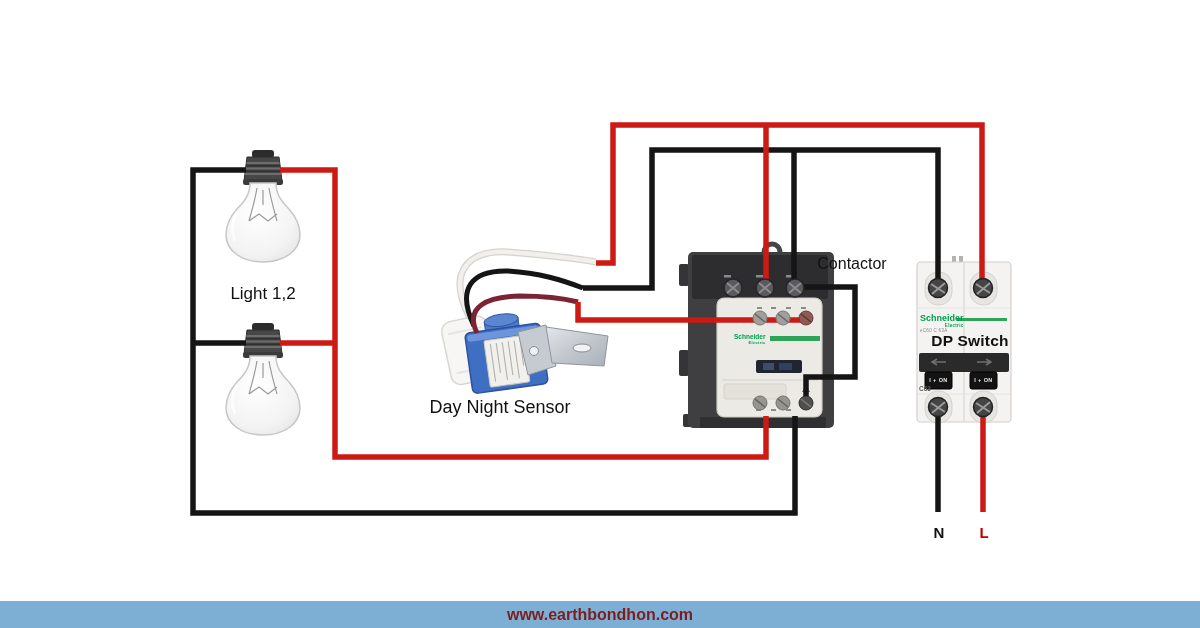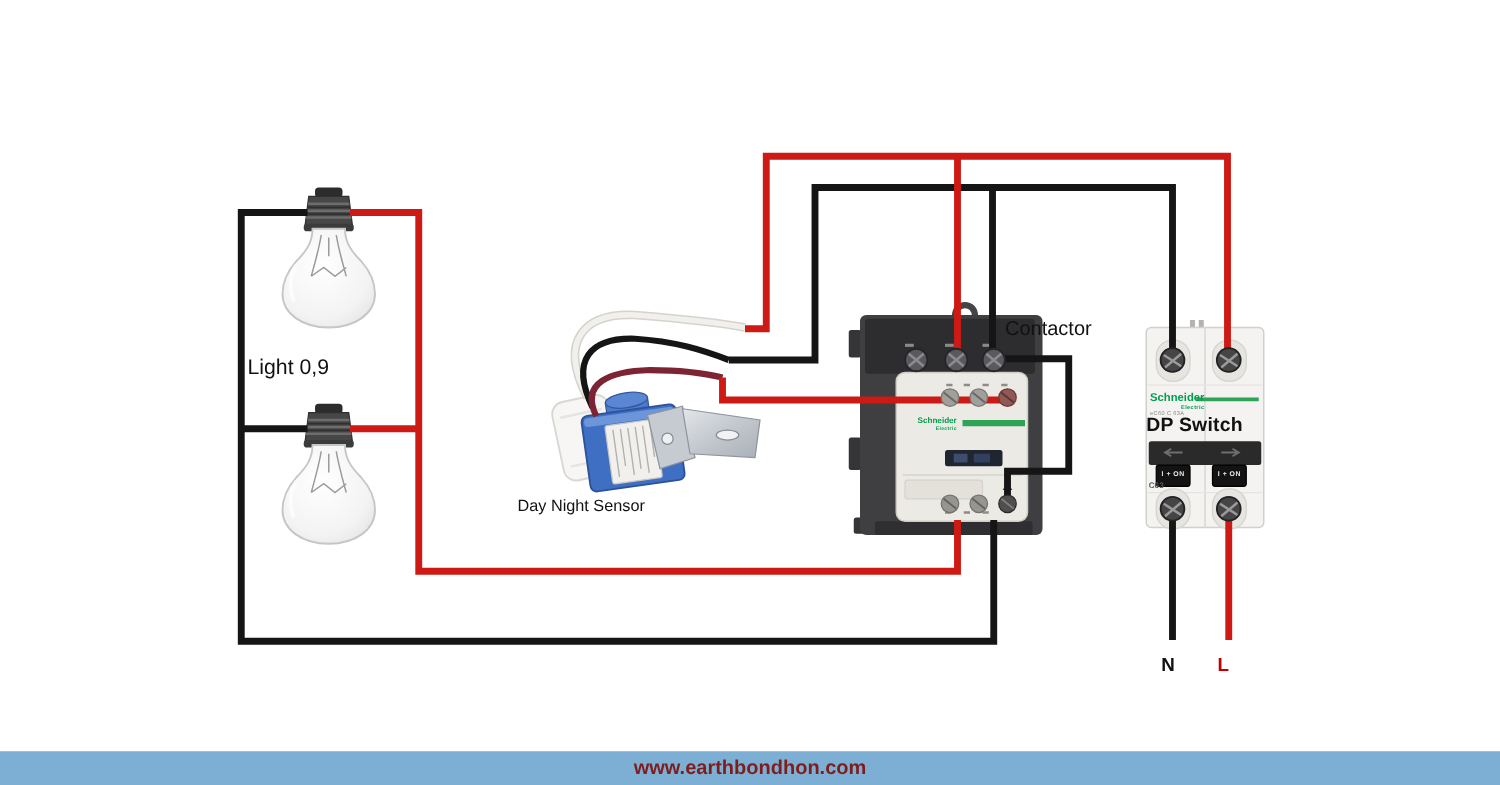--- a/index.html
+++ b/index.html
@@ -10,23 +10,23 @@
   *{margin:0;padding:0;box-sizing:border-box}
   html,body{width:1200px;height:628px;overflow:hidden}
   body{font-family:"Liberation Sans",sans-serif;background:var(--page-bg);position:relative}
   .stage{position:absolute;inset:0;width:1200px;height:628px}
   svg.diagram{position:absolute;left:0;top:0}
   .banner{position:absolute;left:0;width:1200px;background:var(--banner-bg);z-index:5}
   .banner.top{top:0;height:81px;display:flex;align-items:center;justify-content:center}
   .banner.bottom{top:601px;height:27px;display:flex;align-items:center;justify-content:center}
   .title{font-size:30px;font-weight:700;letter-spacing:-.5px;color:#0b0b0b;white-space:pre}
   .site{font-size:16px;font-weight:700;color:#7f1d1d}
-  .lbl{position:absolute;z-index:4;color:#111;}
+  .lbl{position:absolute;z-index:4;color:#111;text-align:center}
   .lbl.lights{left:198px;top:284px;width:130px;font-size:17px}
-  .lbl.sensor{left:414px;top:397px;width:172px;font-size:13px}
+  .lbl.sensor{left:414px;top:397px;width:172px;font-size:18px}
   .lbl.contactor{left:804px;top:255px;width:96px;font-size:16px}
   .lbl.dpswitch{left:917px;top:332px;width:106px;font-size:15.5px;font-weight:600;letter-spacing:.2px}
   .lbl.n-label{left:929px;top:524px;width:20px;font-size:15px;font-weight:700}
   .lbl.l-label{left:974px;top:524px;width:20px;font-size:15px;font-weight:700;color:#c00000}
   .brand{position:absolute;z-index:4;color:var(--brand-green);font-weight:700;line-height:1;text-align:left}
   .brand .sub{display:block;font-weight:700;text-align:right;letter-spacing:.3px}
   .brand.on-contactor{left:734px;top:334px;font-size:6.5px}
   .brand.on-contactor .sub{font-size:4px;margin-top:.5px}
   .brand.on-dp{left:920px;top:314px;font-size:9px}
   .brand.on-dp .sub{font-size:4.5px;margin-top:.5px}
@@ -193,21 +193,21 @@
         <circle cx="983" cy="407" r="9.5" fill="#454547" stroke="#222" stroke-width="1.5"></circle>
         <path d="M 976,403 l 14,9 M 977,413 l 13,-11" stroke="#9a9a98" stroke-width="2"></path>
       </g>
     </g>
   </svg>
 
   <div class="banner bottom">
     <div class="site">www.earthbondhon.com</div>
   </div>
 
-  <div class="lbl lights">Light 0,9</div>
+  <div class="lbl lights">Light 1,2</div>
   <div class="lbl sensor">Day Night Sensor</div>
   <div class="lbl contactor">Contactor</div>
   <div class="lbl dpswitch">DP Switch</div>
   <div class="lbl n-label">N</div>
   <div class="lbl l-label">L</div>
 
   <div class="brand on-contactor">
     <span>Schneider</span>
     <span class="sub">Electric</span>
   </div>

